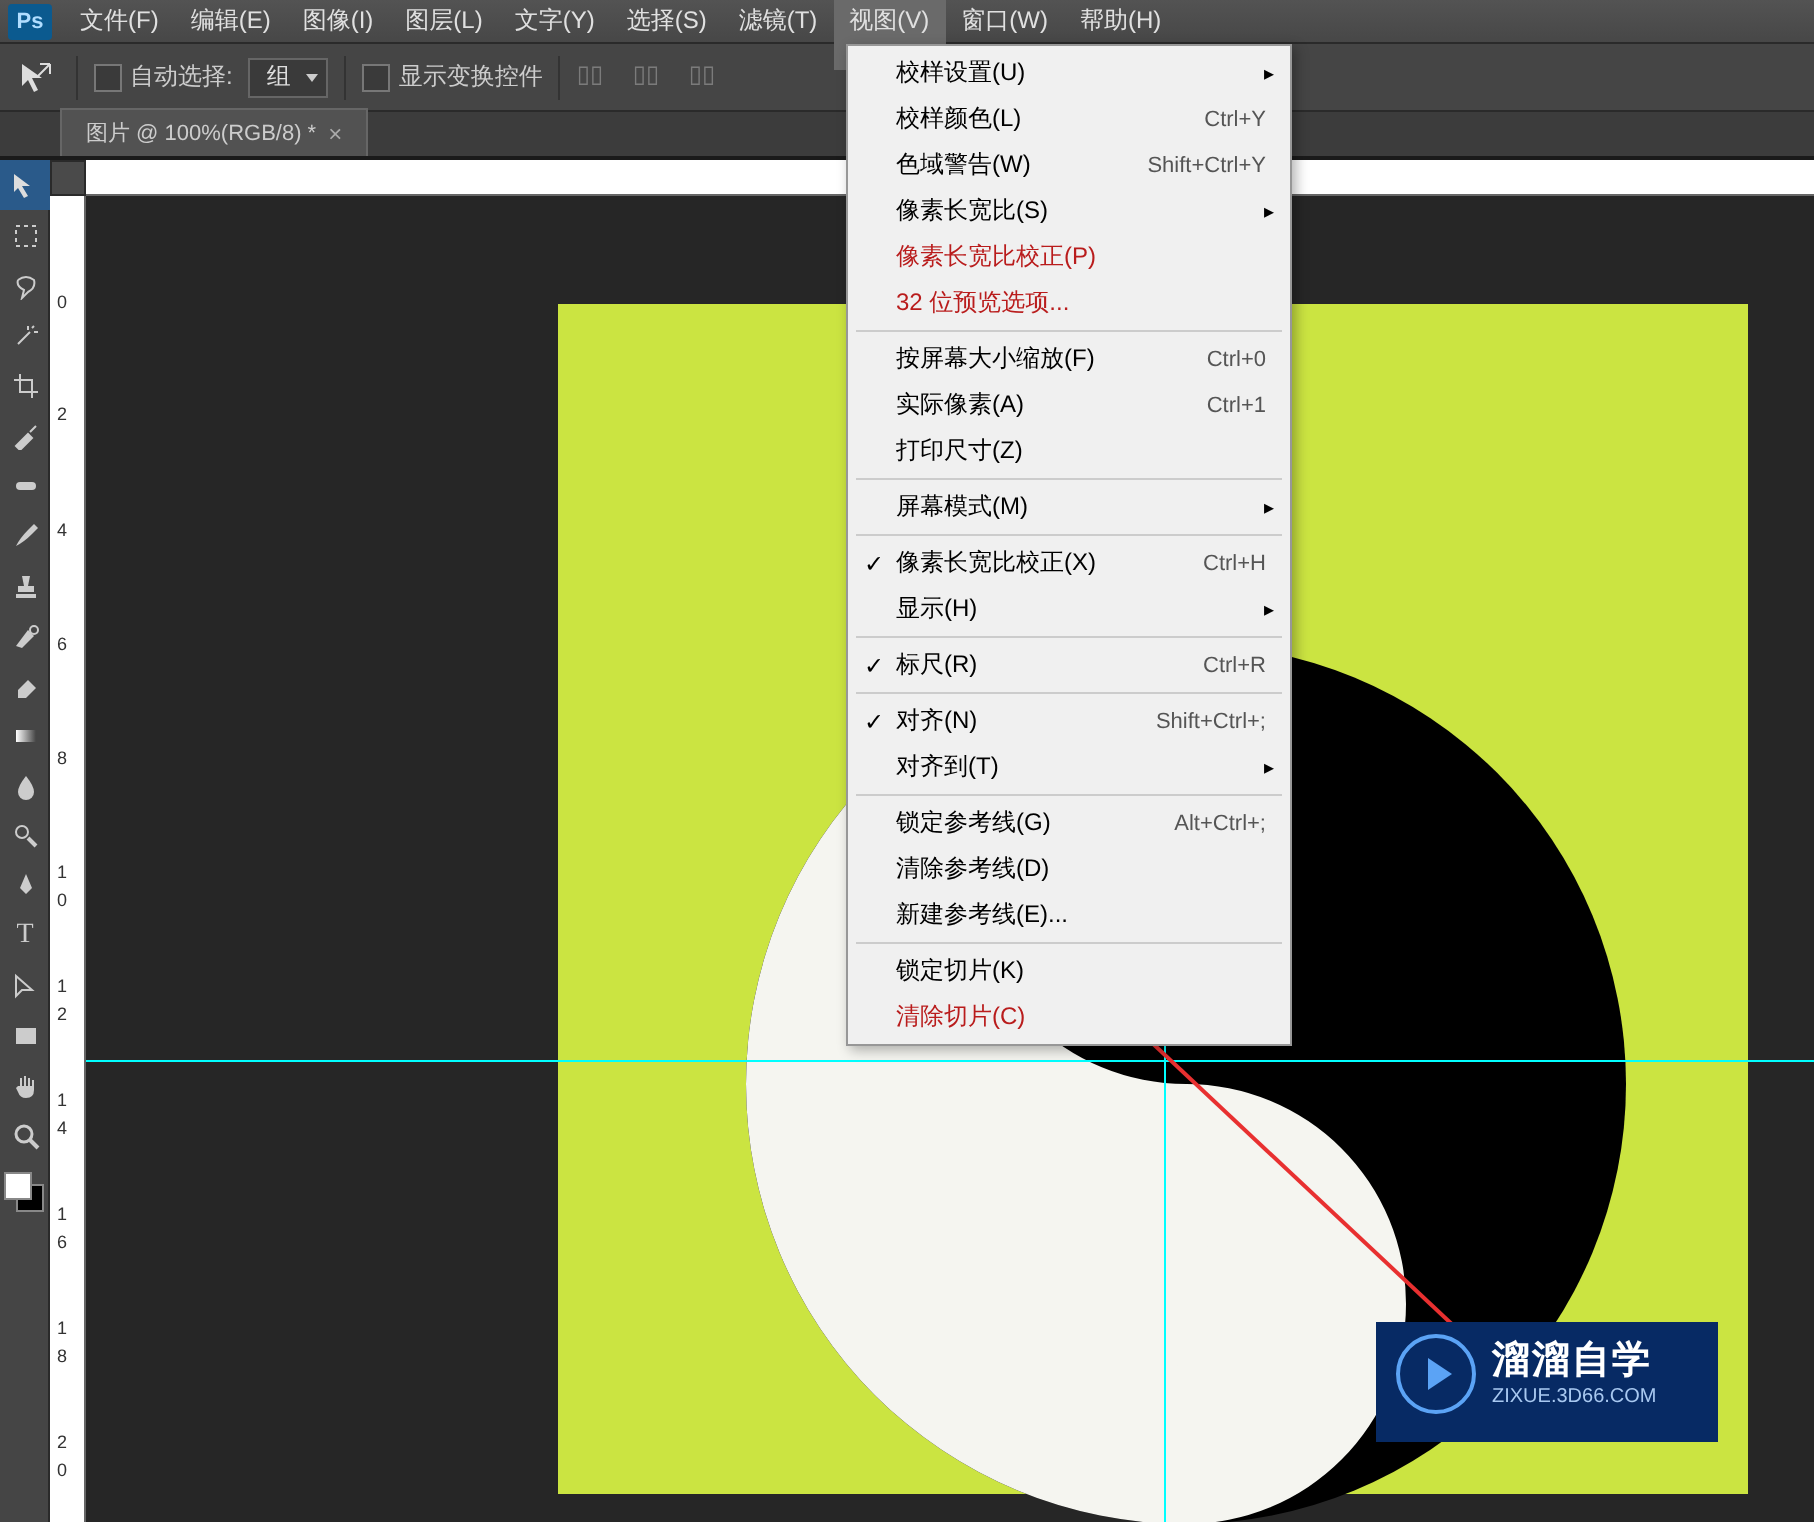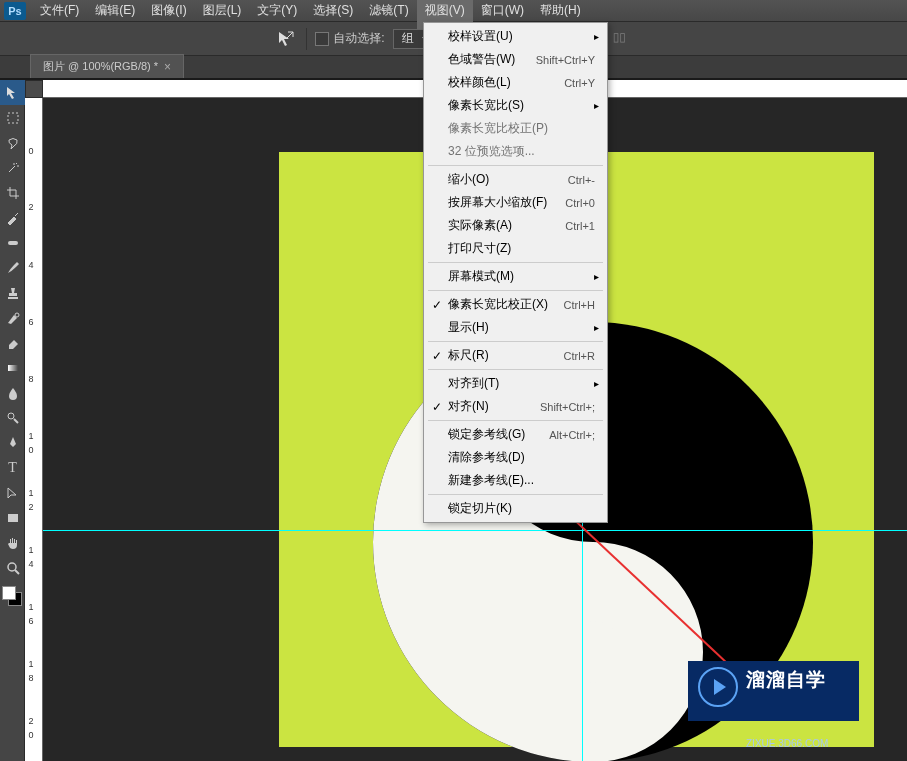--- a/index.html
+++ b/index.html
@@ -3,21 +3,21 @@
   <meta charset="utf-8">
   <style>
     * { margin: 0; padding: 0; box-sizing: border-box; }
     body { font-family: "Microsoft YaHei", sans-serif; font-size: 12px; background: #525252; overflow: hidden; width: 907px; height: 761px; position: relative; }
     
     .menubar { background: linear-gradient(#535353, #474747); height: 22px; display: flex; align-items: center; padding: 0 4px; color: #e0e0e0; border-bottom: 1px solid #2a2a2a; }
     .ps-logo { width: 22px; height: 18px; background: #0b5a8f; color: #b0ddff; display: flex; align-items: center; justify-content: center; font-weight: bold; font-size: 11px; border-radius: 2px; margin-right: 6px; }
     .menu-item { padding: 16px 8px; cursor: pointer; }
     .menu-item.active { background: #6a6a6a; }
     
-    .options-bar { background: #454545; height: 34px; display: flex; align-items: center; padding: 0 6px; color: #ccc; border-bottom: 1px solid #2a2a2a; gap: 8px; justify-content: center; }
+    .options-bar { background: #454545; height: 34px; display: flex; align-items: center; padding: 0 6px; color: #ccc; border-bottom: 1px solid #2a2a2a; gap: 8px; }
     .move-tool-icon { width: 24px; height: 24px; display: flex; align-items: center; justify-content: center; }
     .checkbox { width: 14px; height: 14px; background: #3a3a3a; border: 1px solid #777; display: inline-block; vertical-align: middle; margin-right: 4px; }
     .select-combo { background: #3a3a3a; border: 1px solid #666; padding: 2px 18px 2px 8px; position: relative; color: #ddd; height: 20px; display: flex; align-items: center; }
     .select-combo::after { content: ""; position: absolute; right: 4px; top: 7px; border-left: 3px solid transparent; border-right: 3px solid transparent; border-top: 4px solid #ccc; }
     .divider { width: 1px; height: 22px; background: #333; }
     .opt-icon { width: 20px; height: 18px; opacity: 0.4; display: inline-block; }
     
     .tab-bar { background: #3c3c3c; height: 24px; display: flex; align-items: flex-end; padding-left: 30px; border-bottom: 2px solid #1a1a1a; }
     .doc-tab { background: #525252; color: #ccc; padding: 4px 12px; font-size: 11px; border-top: 1px solid #666; border-left: 1px solid #666; border-right: 1px solid #666; display: flex; align-items: center; gap: 6px; }
     .tab-close { font-size: 12px; color: #aaa; }
@@ -36,35 +36,35 @@
     .ruler-v-label { position: absolute; font-size: 9px; color: #333; left: 1px; writing-mode: vertical-rl; text-orientation: upright; letter-spacing: -3px; }
     
     .canvas-area { position: absolute; left: 43px; top: 18px; right: 0; bottom: 0; background: #262626; overflow: hidden; }
     .canvas { position: absolute; left: 236px; top: 54px; width: 595px; height: 595px; background: #cbe441; }
     .guide-h { position: absolute; left: 0; right: 0; height: 1px; background: #00ffff; z-index: 2; }
     .guide-v { position: absolute; top: 0; bottom: 0; width: 1px; background: #00ffff; z-index: 2; }
     
     .yin-yang { position: absolute; width: 440px; height: 440px; left: 330px; top: 224px; }
     .yy-circle { width: 100%; height: 100%; }
     
-    .dropdown { position: absolute; left: 423px; top: 22px; width: 185px; background: #f0f0f0; border: 1px solid #979797; box-shadow: 2px 2px 6px rgba(0,0,0,0.3); z-index: 100; padding: 2px 0; }
+    .dropdown { position: absolute; left: 423px; top: 22px; width: 223px; background: #f0f0f0; border: 1px solid #979797; box-shadow: 2px 2px 6px rgba(0,0,0,0.3); z-index: 100; padding: 2px 0; }
     .dd-item { padding: 3px 12px 3px 24px; display: flex; justify-content: space-between; align-items: center; color: #000; position: relative; font-size: 12px; }
-    .dd-item.disabled { color: #737373; }
+    .dd-item.disabled { color: #b91c1c; }
     .dd-sep { height: 1px; background: #ccc; margin: 2px 4px; }
     .dd-check::before { content: "✓"; position: absolute; left: 8px; }
     .dd-arrow::after { content: "▸"; position: absolute; right: 8px; font-size: 10px; }
     .dd-shortcut { color: #555; font-size: 11px; }
     
     .annotation-line { position: absolute; z-index: 50; pointer-events: none; }
     .watermark { position: absolute; right: 48px; bottom: 40px; width: 171px; height: 60px; background: #072a64; display: flex; align-items: flex-start; padding: 6px 10px; z-index: 60; gap: 8px; }
     .wm-icon { width: 40px; height: 40px; border: 2px solid #5ba3f5; border-radius: 50%; display: flex; align-items: center; justify-content: center; }
     .wm-play { width: 0; height: 0; border-left: 12px solid #5ba3f5; border-top: 8px solid transparent; border-bottom: 8px solid transparent; margin-left: 3px; }
     .wm-text { color: #fff; }
     .wm-title { font-size: 19px; font-weight: bold; letter-spacing: 1px; }
-    .wm-sub { font-size: 10px; color: #a8c8f0; margin-top: 45px; }
+    .wm-sub { font-size: 10px; color: #a8c8f0; }
   </style>
 </head>
 <body>
 
 <div class="menubar">
   <div class="ps-logo">Ps</div>
   <div class="menu-item">文件(F)</div>
   <div class="menu-item">编辑(E)</div>
   <div class="menu-item">图像(I)</div>
   <div class="menu-item">图层(L)</div>
@@ -253,41 +253,37 @@
     <div class="guide-h" style="top:432px"></div>
     <div class="guide-v" style="left:539px"></div>
   </div>
 </div>
 
 <div class="dropdown" id="dropdown-container">
     <div class="dd-item dd-arrow">
       <span>校样设置(U)</span>
     </div>
     <div class="dd-item">
+      <span>校样颜色(L)</span>
+      <span class="dd-shortcut">Ctrl+Y</span>
+    </div>
+    <div class="dd-item">
       <span>色域警告(W)</span>
       <span class="dd-shortcut">Shift+Ctrl+Y</span>
     </div>
-    <div class="dd-item">
-      <span>校样颜色(L)</span>
-      <span class="dd-shortcut">Ctrl+Y</span>
-    </div>
     <div class="dd-item dd-arrow">
       <span>像素长宽比(S)</span>
     </div>
     <div class="dd-item disabled">
       <span>像素长宽比校正(P)</span>
     </div>
     <div class="dd-item disabled">
       <span>32 位预览选项...</span>
     </div>
     <div class="dd-sep"></div>
-    <div class="dd-item">
-      <span>缩小(O)</span>
-      <span class="dd-shortcut">Ctrl+-</span>
-    </div>
     <div class="dd-item">
       <span>按屏幕大小缩放(F)</span>
       <span class="dd-shortcut">Ctrl+0</span>
     </div>
     <div class="dd-item">
       <span>实际像素(A)</span>
       <span class="dd-shortcut">Ctrl+1</span>
     </div>
     <div class="dd-item">
       <span>打印尺寸(Z)</span>
@@ -303,41 +299,44 @@
     </div>
     <div class="dd-item dd-arrow">
       <span>显示(H)</span>
     </div>
     <div class="dd-sep"></div>
     <div class="dd-item dd-check">
       <span>标尺(R)</span>
       <span class="dd-shortcut">Ctrl+R</span>
     </div>
     <div class="dd-sep"></div>
-    <div class="dd-item dd-arrow">
-      <span>对齐到(T)</span>
-    </div>
     <div class="dd-item dd-check">
       <span>对齐(N)</span>
       <span class="dd-shortcut">Shift+Ctrl+;</span>
     </div>
+    <div class="dd-item dd-arrow">
+      <span>对齐到(T)</span>
+    </div>
     <div class="dd-sep"></div>
     <div class="dd-item">
       <span>锁定参考线(G)</span>
       <span class="dd-shortcut">Alt+Ctrl+;</span>
     </div>
     <div class="dd-item">
       <span>清除参考线(D)</span>
     </div>
     <div class="dd-item">
       <span>新建参考线(E)...</span>
     </div>
     <div class="dd-sep"></div>
     <div class="dd-item">
       <span>锁定切片(K)</span>
+    </div>
+    <div class="dd-item disabled">
+      <span>清除切片(C)</span>
     </div>
   </div>
 
 <svg class="annotation-line" width="907" height="761" style="left:0;top:0">
   <line x1="518" y1="467" x2="728" y2="664" stroke="#e83030" stroke-width="2"></line>
   <polygon points="518,467 529,471 525,479" fill="#e83030"></polygon>
 </svg>
 
 <div class="watermark">
   <div class="wm-icon">

